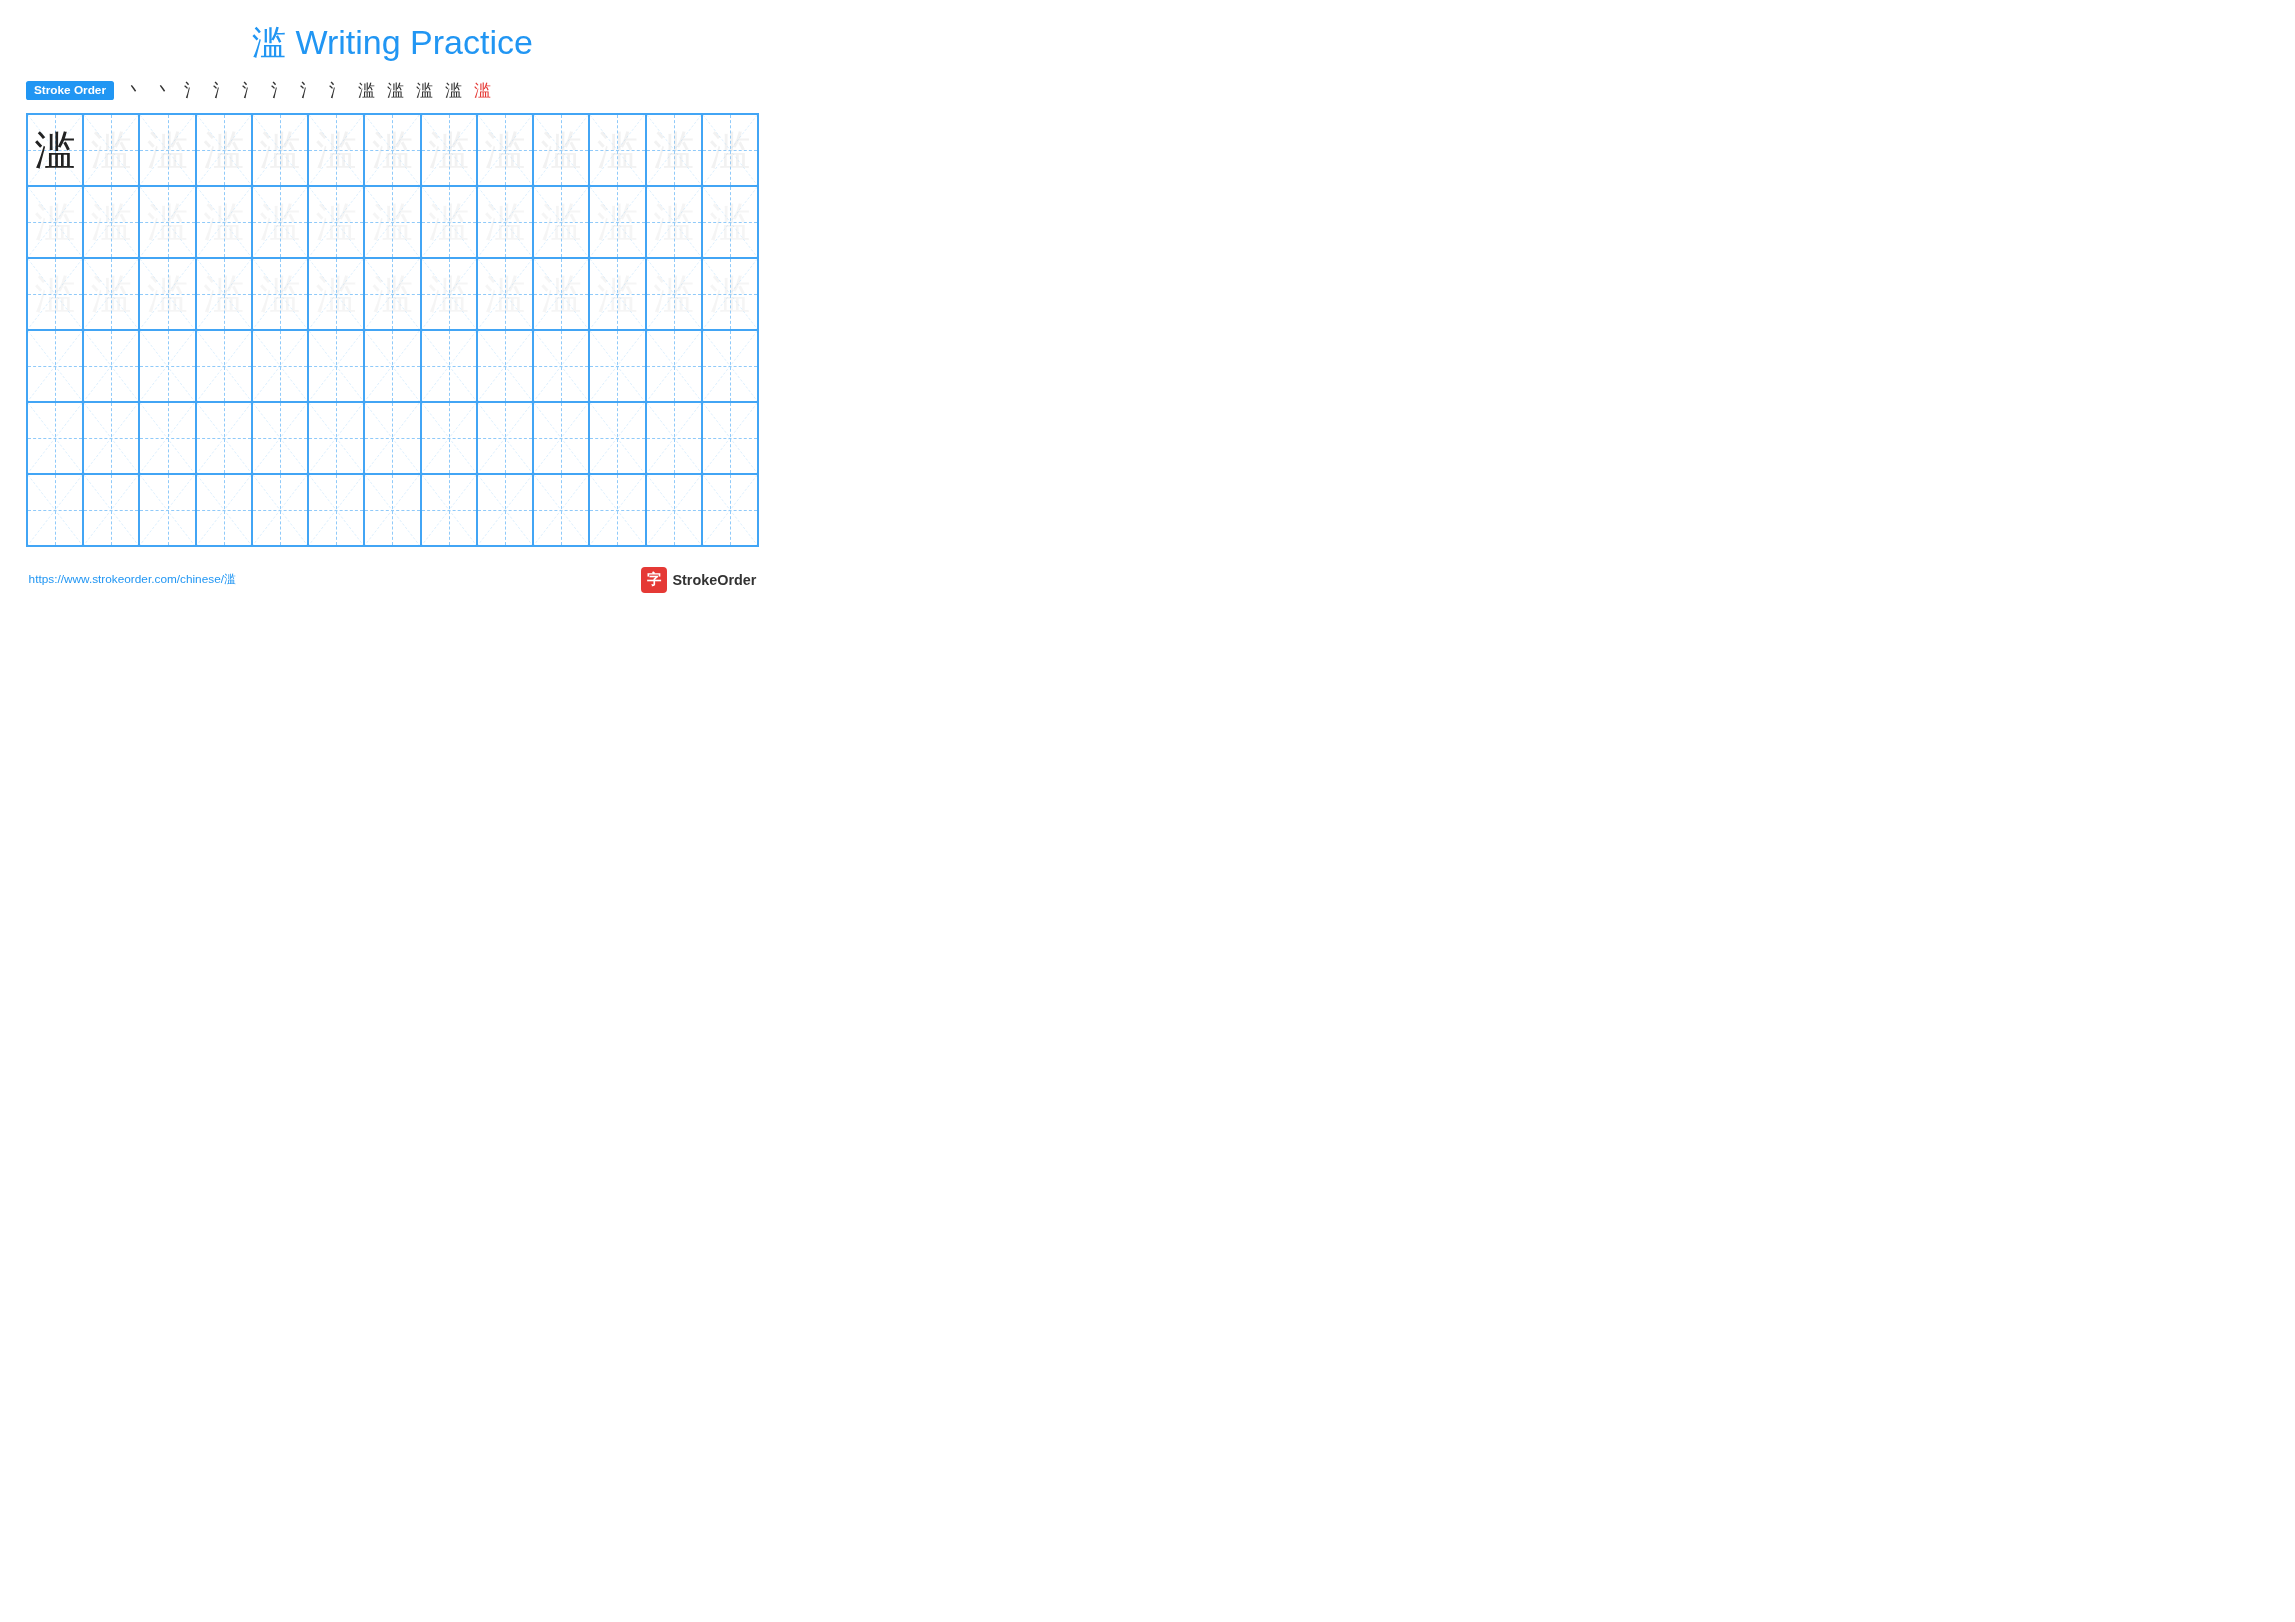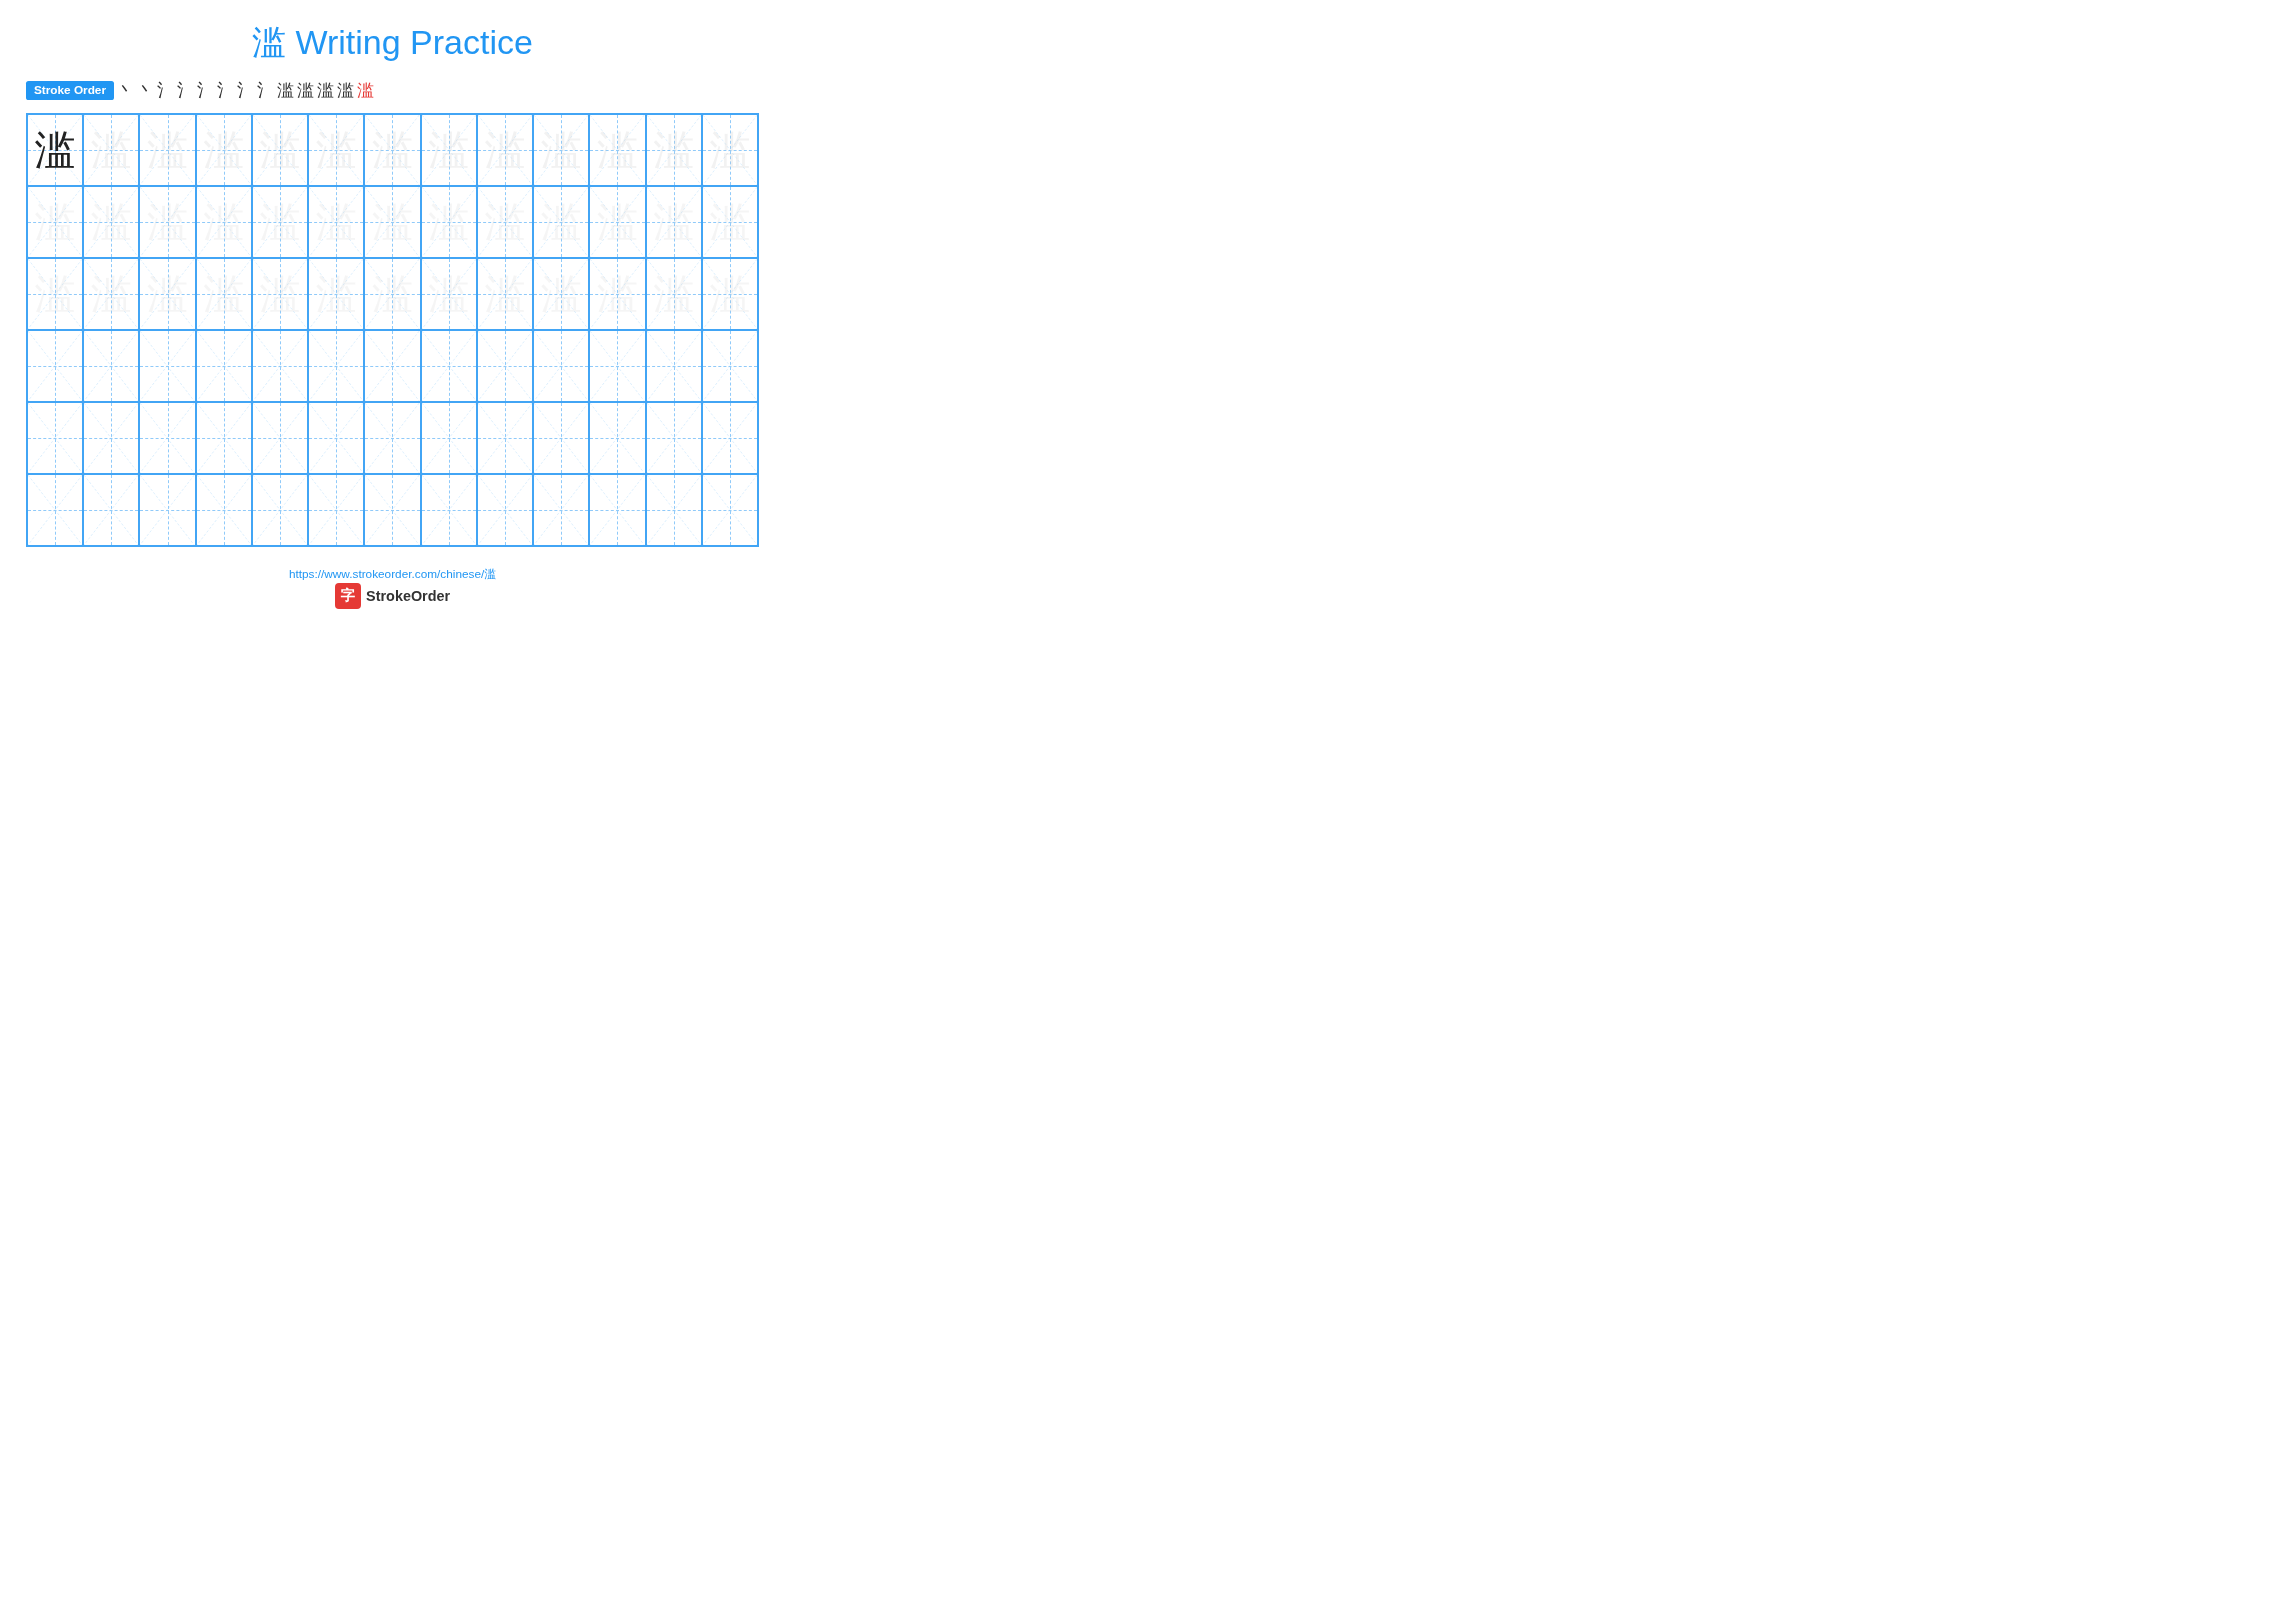--- a/index.html
+++ b/index.html
@@ -20,21 +20,21 @@
     .title-text {
       font-size: 34px;
       font-weight: normal;
       color: #2196F3;
     }
 
     
     .stroke-order-row {
       display: flex;
       align-items: center;
-      gap: 3px;
+      gap: 12px;
       margin-bottom: 11.8px;
       flex-wrap: wrap;
     }
     .stroke-order-badge {
       background: #2196F3;
       color: white;
       font-size: 11.8px;
       font-weight: bold;
       padding: 2.6px 7.9px;
       border-radius: 2.6px;
@@ -105,25 +105,24 @@
       color: #222;
     }
     .cell-char.light {
       color: #cccccc;
       opacity: 0.7;
     }
 
     
     .footer {
       display: flex;
-      justify-content: center;
+      justify-content: space-between;
       align-items: center;
       margin-top: 19.6px;
       padding: 0 2.6px;
-      flex-direction: column;
     }
     .footer-url {
       color: #2196F3;
       font-size: 11.8px;
     }
     .footer-brand {
       display: flex;
       align-items: center;
       gap: 5.2px;
       font-size: 14.4px;

